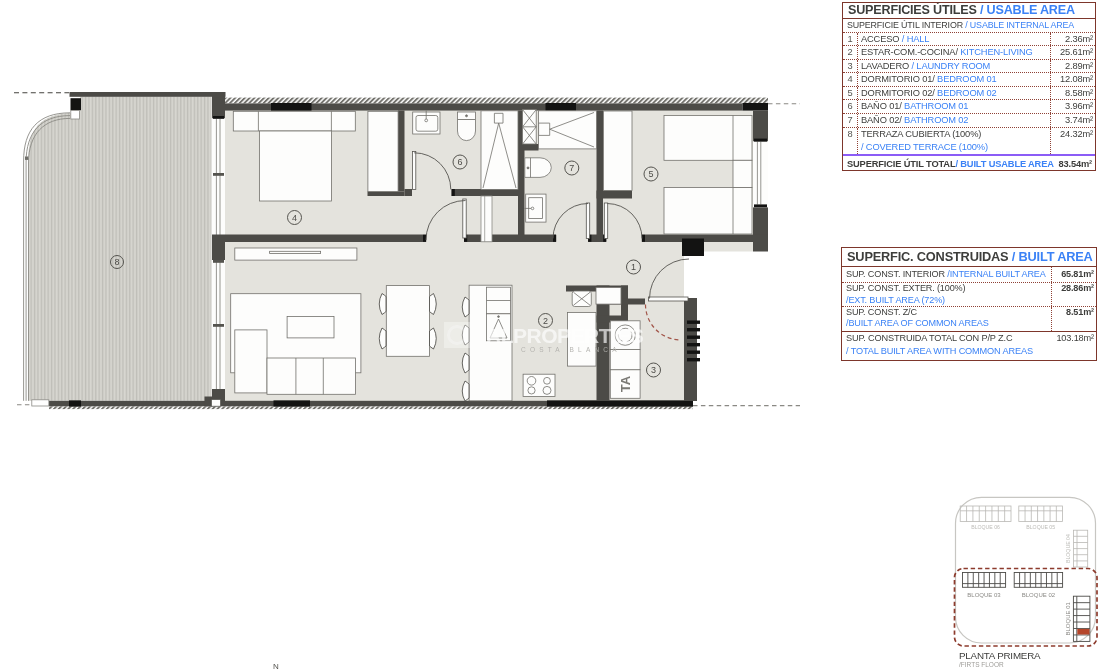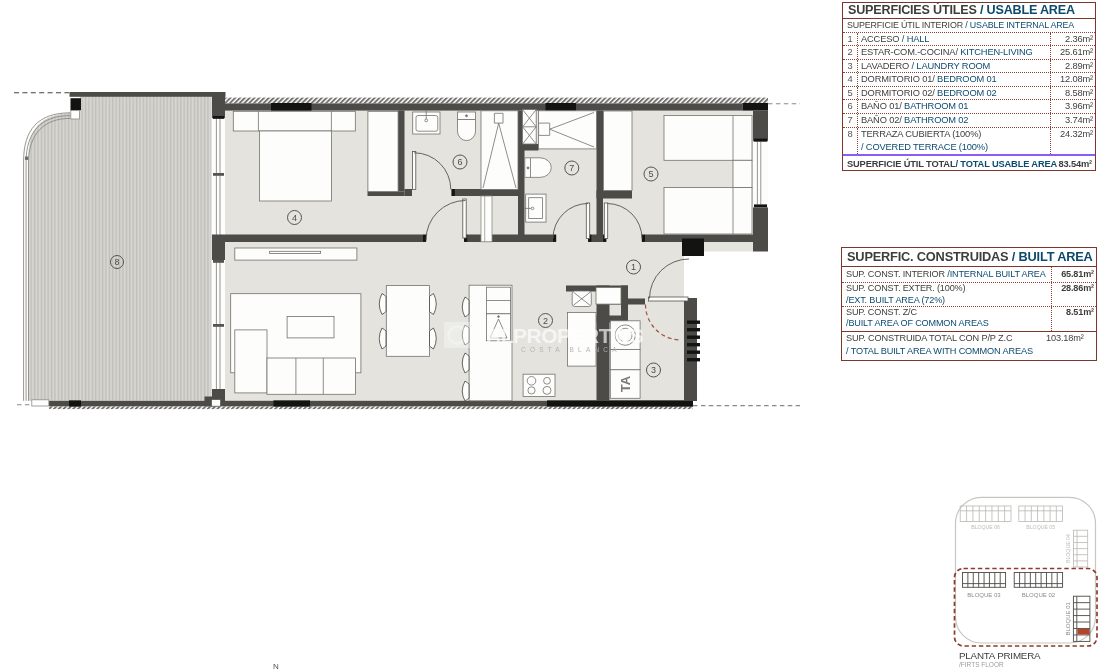--- a/index.html
+++ b/index.html
@@ -1,18 +1,18 @@
 <!DOCTYPE html>
 <html><head><meta charset="utf-8"><style>
 html,body{margin:0;padding:0;background:#fff;width:1101px;height:671px;overflow:hidden}
 *{box-sizing:border-box}
 #page{position:relative;width:1101px;height:671px;font-family:"Liberation Sans",sans-serif}
 svg{position:absolute;left:0;top:0}
 .tbl{position:absolute;border:1.3px solid #7d362b;background:#fff;color:#3d3d3b}
-.g{color:#0c4a6e}
+.g{color:#3b82f6}
 .tt{font-weight:bold;font-size:12.6px;line-height:15px;padding-left:5px;letter-spacing:-0.2px;white-space:nowrap}
 .sh{font-weight:normal;font-size:8.9px;letter-spacing:-0.15px;line-height:12.5px;padding-left:4px;border-top:1px solid #7d362b;white-space:nowrap}
 .r{display:flex;border-top:1px dotted #8f4236;font-size:9.3px;letter-spacing:-0.15px;line-height:12.8px;white-space:nowrap}
 .n{width:15px;text-align:center;color:#55544f;flex:0 0 15px;border-right:1px dotted #8f4236}
 .l{flex:1 1 auto;padding-left:3px;overflow:hidden}
 .v{flex:0 0 45px;border-left:1px dotted #8f4236;text-align:right;padding-right:2px}
 .ft{display:flex;border-top:2px solid #8b5cf6;font-weight:bold;font-size:9.3px;letter-spacing:-0.15px;line-height:16px;padding-left:4px;white-space:nowrap}
 </style></head><body>
 <div id="page">
 <svg width="1101" height="671" viewBox="0 0 1101 671">
@@ -435,34 +435,34 @@
 <div class="r" style="height:13.6px">
         <span class="n">7</span>
         <span class="l">BAÑO 02/<span class="g"> BATHROOM 02</span></span>
         <span class="v">3.74m²</span>
       </div>
 <div class="r" style="height:27px;line-height:13px">
         <span class="n">8</span>
         <span class="l">TERRAZA CUBIERTA (100%)<br><span class="g">/ COVERED TERRACE (100%)</span></span>
         <span class="v">24.32m²</span>
       </div>
-<div class="ft" style="height:17px">SUPERFICIE ÚTIL TOTAL <span class="g">/ TOTAL USABLE AREA</span><span style="flex:1 1 auto;text-align:right;padding-right:3px">83.54m²</span></div>
+<div class="ft" style="height:17px">SUPERFICIE ÚTIL TOTAL <span class="g">/ BUILT USABLE AREA</span><span style="flex:1 1 auto;text-align:right;padding-right:3px">83.54m²</span></div>
 </div>
 
 <div class="tbl" style="left:841px;top:247px;width:256px;height:114px">
 <div class="tt" style="line-height:18px;font-size:12.8px">SUPERFIC. CONSTRUIDAS<span class="g"> / BUILT AREA</span></div>
 <div class="r" style="height:16.3px;line-height:15.5px;border-top:1px solid #7d362b;font-size:9.1px">
         <span class="l" style="padding-left:4px">SUP. CONST. INTERIOR <span class="g">/INTERNAL BUILT AREA</span></span>
         <span class="v" style="font-weight:bold">65.81m²</span>
       </div>
 <div class="r" style="height:23.7px;line-height:11.3px;font-size:9.1px">
         <span class="l" style="padding-left:4px">SUP. CONST. EXTER. (100%)<br><span class="g">/EXT. BUILT AREA (72%)</span></span>
         <span class="v" style="font-weight:bold">28.86m²</span>
       </div>
 <div class="r" style="height:24.6px;line-height:11.3px;font-size:9.1px">
         <span class="l" style="padding-left:4px">SUP. CONST. Z/C<br><span class="g">/BUILT AREA OF COMMON AREAS</span></span>
         <span class="v" style="font-weight:bold">8.51m²</span>
       </div>
 <div class="r" style="height:30px;line-height:13px;border-top:1px solid #7d362b;font-weight:normal;font-size:9.2px">
         <span class="l" style="padding-left:4px">SUP. CONSTRUIDA TOTAL CON P/P Z.C<br><span class="g">/ TOTAL BUILT AREA WITH COMMON AREAS</span></span>
-        <span style="flex:0 0 50px;text-align:left;padding-right:2px">103.18m²</span>
+        <span style="flex:0 0 50px;text-align:right;padding-right:2px">103.18m²</span>
       </div>
 </div>
 </div>
 </body></html>

